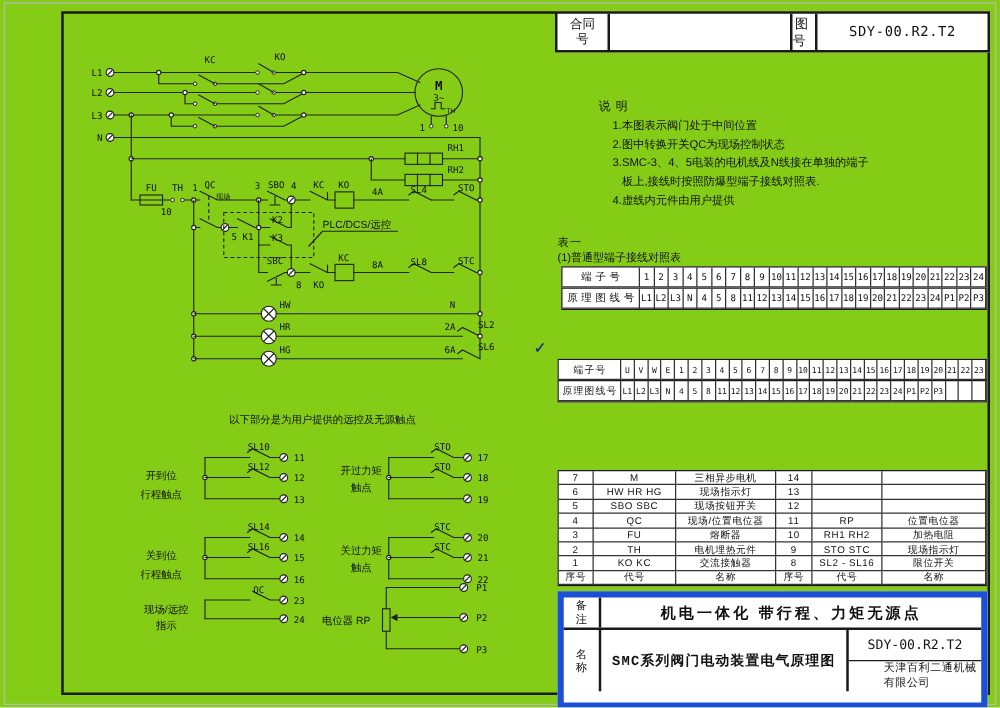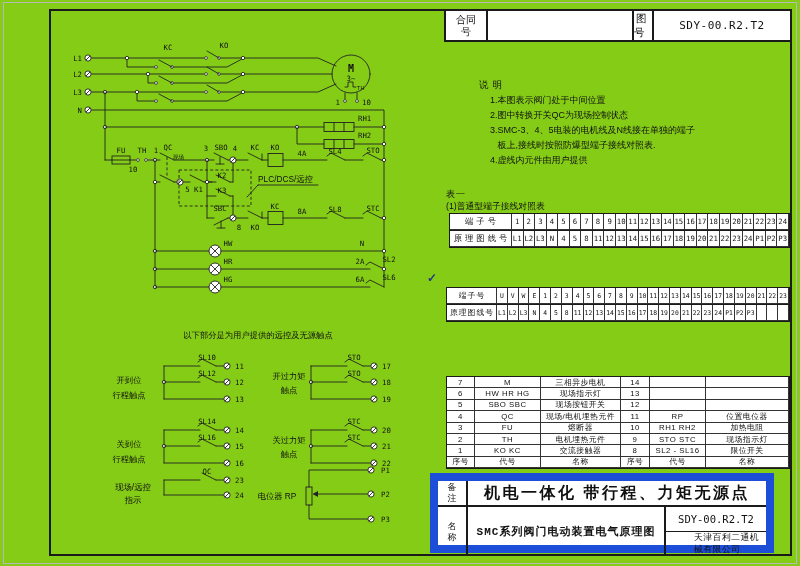--- a/index.html
+++ b/index.html
@@ -40,26 +40,26 @@
   #t2-row1{left:446px;top:287px;width:344px;height:18px;grid-template-columns:50px repeat(27,1fr);}
   #t2-row2{left:446px;top:304px;width:344px;height:18px;grid-template-columns:50px repeat(27,1fr);}
   #t2-row1 .cell,#t2-row2 .cell{font-size:6.4px;}
   #t2-row1 .hz,#t2-row2 .hz{font-size:7.8px;letter-spacing:1px;text-indent:1px;}
   #tb2-cap{left:449px;top:359px;font-size:9.5px;letter-spacing:3px;margin-top:16px;}
   #comp-table{left:446px;top:376px;width:344px;height:93px;grid-template-columns:28px 66px 80px 29px 56px 1fr;
     grid-auto-rows:1fr;}
   #comp-table .cell{font-size:7.8px;font-family:"Liberation Sans",sans-serif;letter-spacing:0.5px;}
   .crow{display:contents;}
   
-  #tblock{left:430px;top:473px;width:344px;height:80px;border:8px solid #1d4ed8;box-sizing:border-box;background:#fff;}
+  #tblock{left:446px;top:473px;width:344px;height:94px;border:5px solid #1d4ed8;box-sizing:border-box;background:#fff;}
   #tb-remark-row{display:flex;height:26px;border-bottom:2px solid #1a1a1a;box-sizing:border-box;}
   .tb-lab{width:30px;border-right:2px solid #1a1a1a;display:flex;align-items:center;justify-content:center;
     font-size:9px;box-sizing:border-box;}
   .tb-lab span{display:block;width:12px;text-align:center;word-break:break-all;line-height:1.2;}
-  #tb-remark{flex:1;display:flex;align-items:center;justify-content:center;font-size:16px;letter-spacing:2.5px;font-weight:bold;}
+  #tb-remark{flex:1;display:flex;align-items:center;justify-content:center;font-size:12px;letter-spacing:2.5px;font-weight:bold;}
   #tb-name-row{display:flex;height:49px;box-sizing:border-box;}
   #tb-name{width:198px;border-right:2px solid #1a1a1a;display:flex;align-items:center;justify-content:center;
     font-size:11px;font-weight:bold;letter-spacing:1px;box-sizing:border-box;font-family:Liberation Mono, monospace;}
   #tb-right{flex:1;display:flex;flex-direction:column;}
   #tb-code{flex:1;border-bottom:1.5px solid #1a1a1a;display:flex;align-items:center;justify-content:center;
     font-family:"DejaVu Sans Mono",monospace;font-size:10.5px;}
   #tb-company{flex:1;display:flex;align-items:center;justify-content:center;font-size:8.8px;letter-spacing:0.5px;padding-left:28px;}
 </style>
 </head>
 <body>
@@ -99,21 +99,21 @@
   <div id="t2-row2" class="tgrid">
     <div class="cell hz">原理图线号</div>
     <div style="display:contents"><div class="cell">L1</div><div class="cell">L2</div><div class="cell">L3</div><div class="cell">N</div><div class="cell">4</div><div class="cell">5</div><div class="cell">8</div><div class="cell">11</div><div class="cell">12</div><div class="cell">13</div><div class="cell">14</div><div class="cell">15</div><div class="cell">16</div><div class="cell">17</div><div class="cell">18</div><div class="cell">19</div><div class="cell">20</div><div class="cell">21</div><div class="cell">22</div><div class="cell">23</div><div class="cell">24</div><div class="cell">P1</div><div class="cell">P2</div><div class="cell">P3</div><div class="cell"></div><div class="cell"></div><div class="cell"></div></div>
   </div>
 
   <div id="tb2-cap" class="abs">表二</div>
   <div id="comp-table" class="tgrid">
       <div class="crow"><div class="cell">7</div><div class="cell">M</div><div class="cell">三相异步电机</div><div class="cell">14</div><div class="cell"></div><div class="cell"></div></div>
       <div class="crow"><div class="cell">6</div><div class="cell">HW HR HG</div><div class="cell">现场指示灯</div><div class="cell">13</div><div class="cell"></div><div class="cell"></div></div>
       <div class="crow"><div class="cell">5</div><div class="cell">SBO SBC</div><div class="cell">现场按钮开关</div><div class="cell">12</div><div class="cell"></div><div class="cell"></div></div>
-      <div class="crow"><div class="cell">4</div><div class="cell">QC</div><div class="cell">现场/电机埋热元件</div><div class="cell">11</div><div class="cell">RP</div><div class="cell">位置电位器</div></div>
+      <div class="crow"><div class="cell">4</div><div class="cell">QC</div><div class="cell">现场/位置电位器</div><div class="cell">11</div><div class="cell">RP</div><div class="cell">位置电位器</div></div>
       <div class="crow"><div class="cell">3</div><div class="cell">FU</div><div class="cell">熔断器</div><div class="cell">10</div><div class="cell">RH1 RH2</div><div class="cell">加热电阻</div></div>
       <div class="crow"><div class="cell">2</div><div class="cell">TH</div><div class="cell">电机埋热元件</div><div class="cell">9</div><div class="cell">STO STC</div><div class="cell">现场指示灯</div></div>
       <div class="crow"><div class="cell">1</div><div class="cell">KO KC</div><div class="cell">交流接触器</div><div class="cell">8</div><div class="cell">SL2 - SL16</div><div class="cell">限位开关</div></div>
       <div class="crow"><div class="cell">序号</div><div class="cell">代号</div><div class="cell">名称</div><div class="cell">序号</div><div class="cell">代号</div><div class="cell">名称</div></div>
     </div>
 
   <div id="tblock" class="abs">
     <div id="tb-remark-row">
       <div class="tb-lab">
           <span>备注</span>

